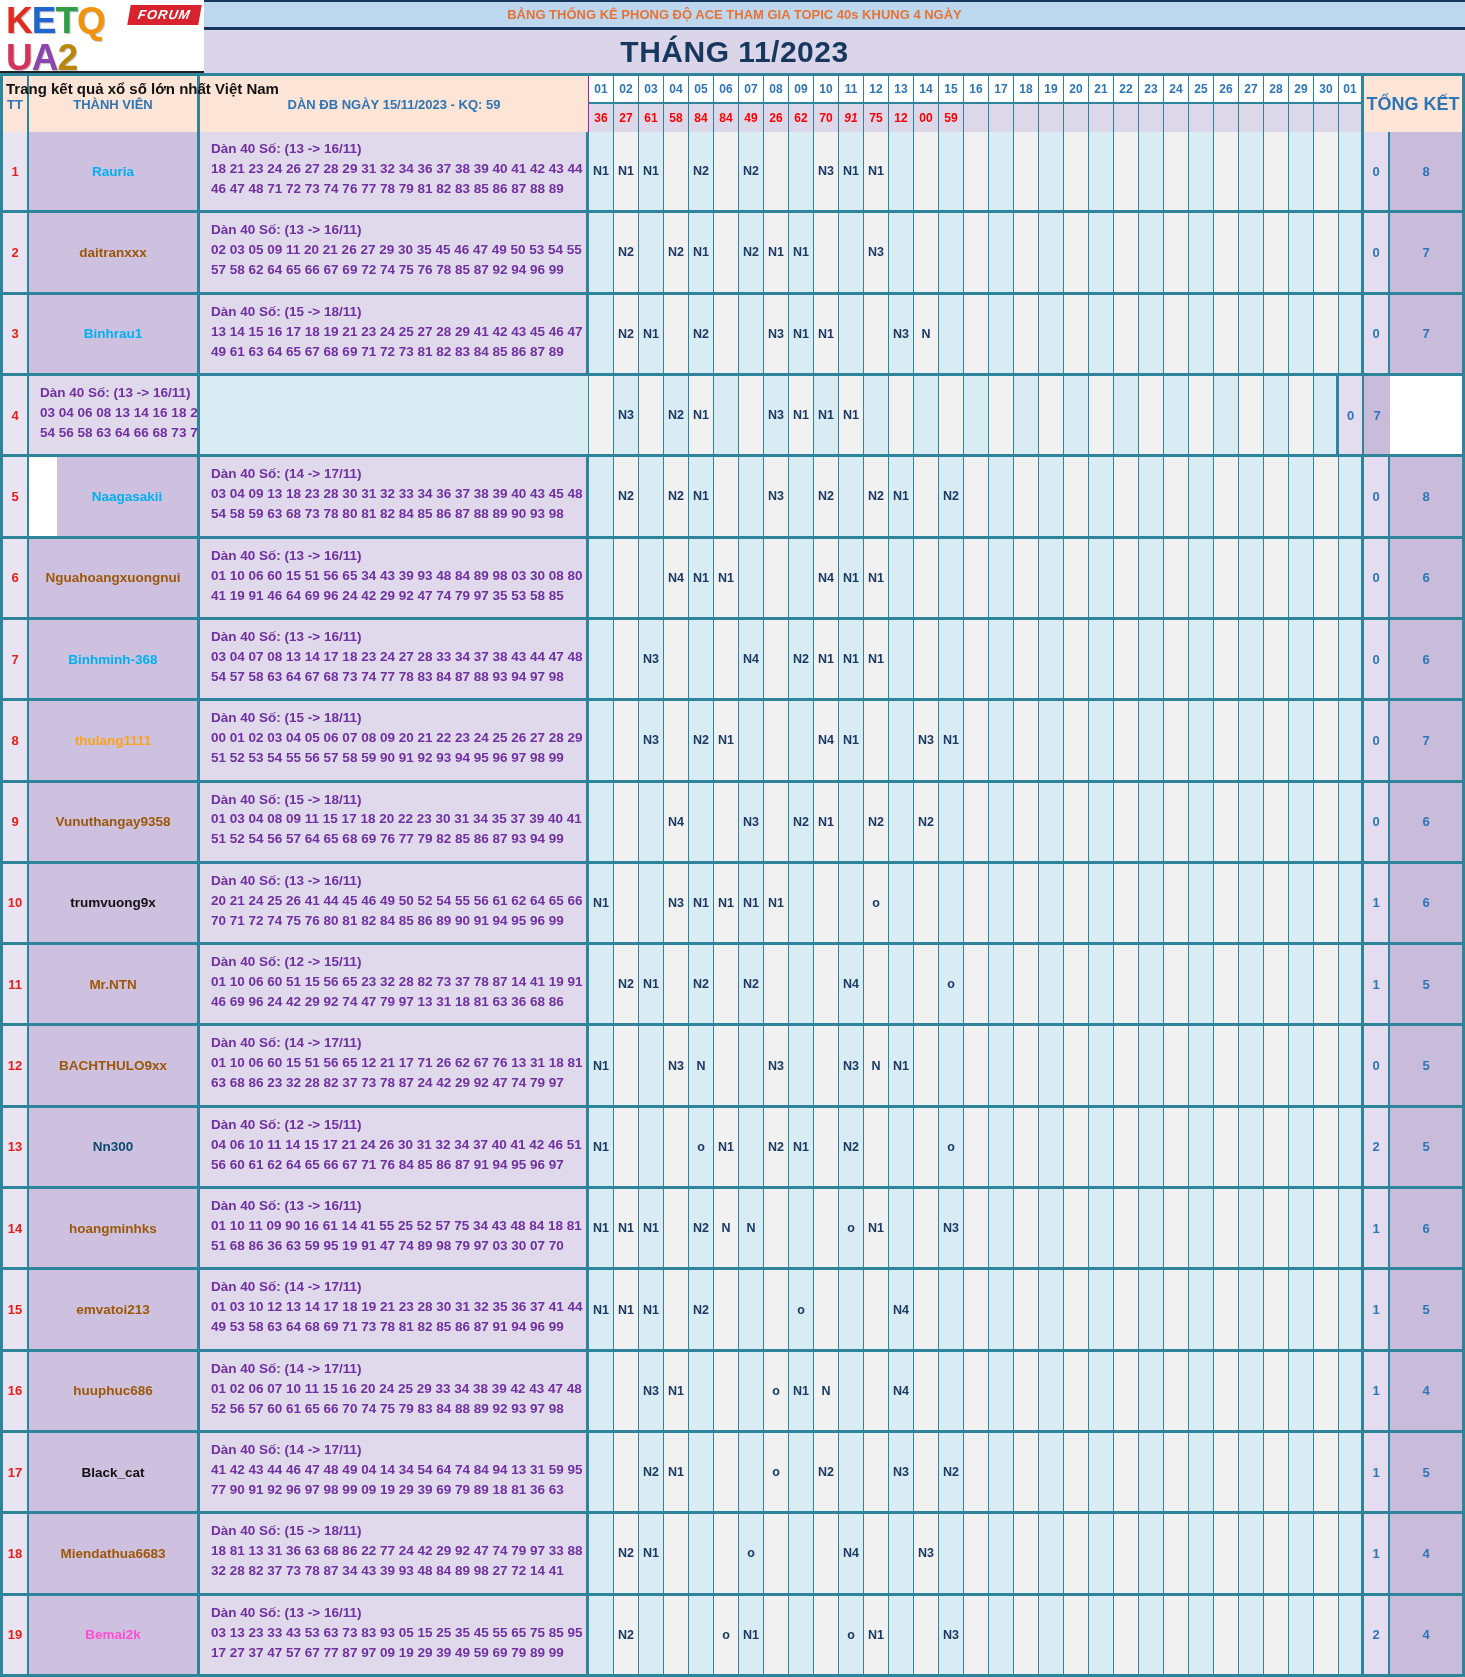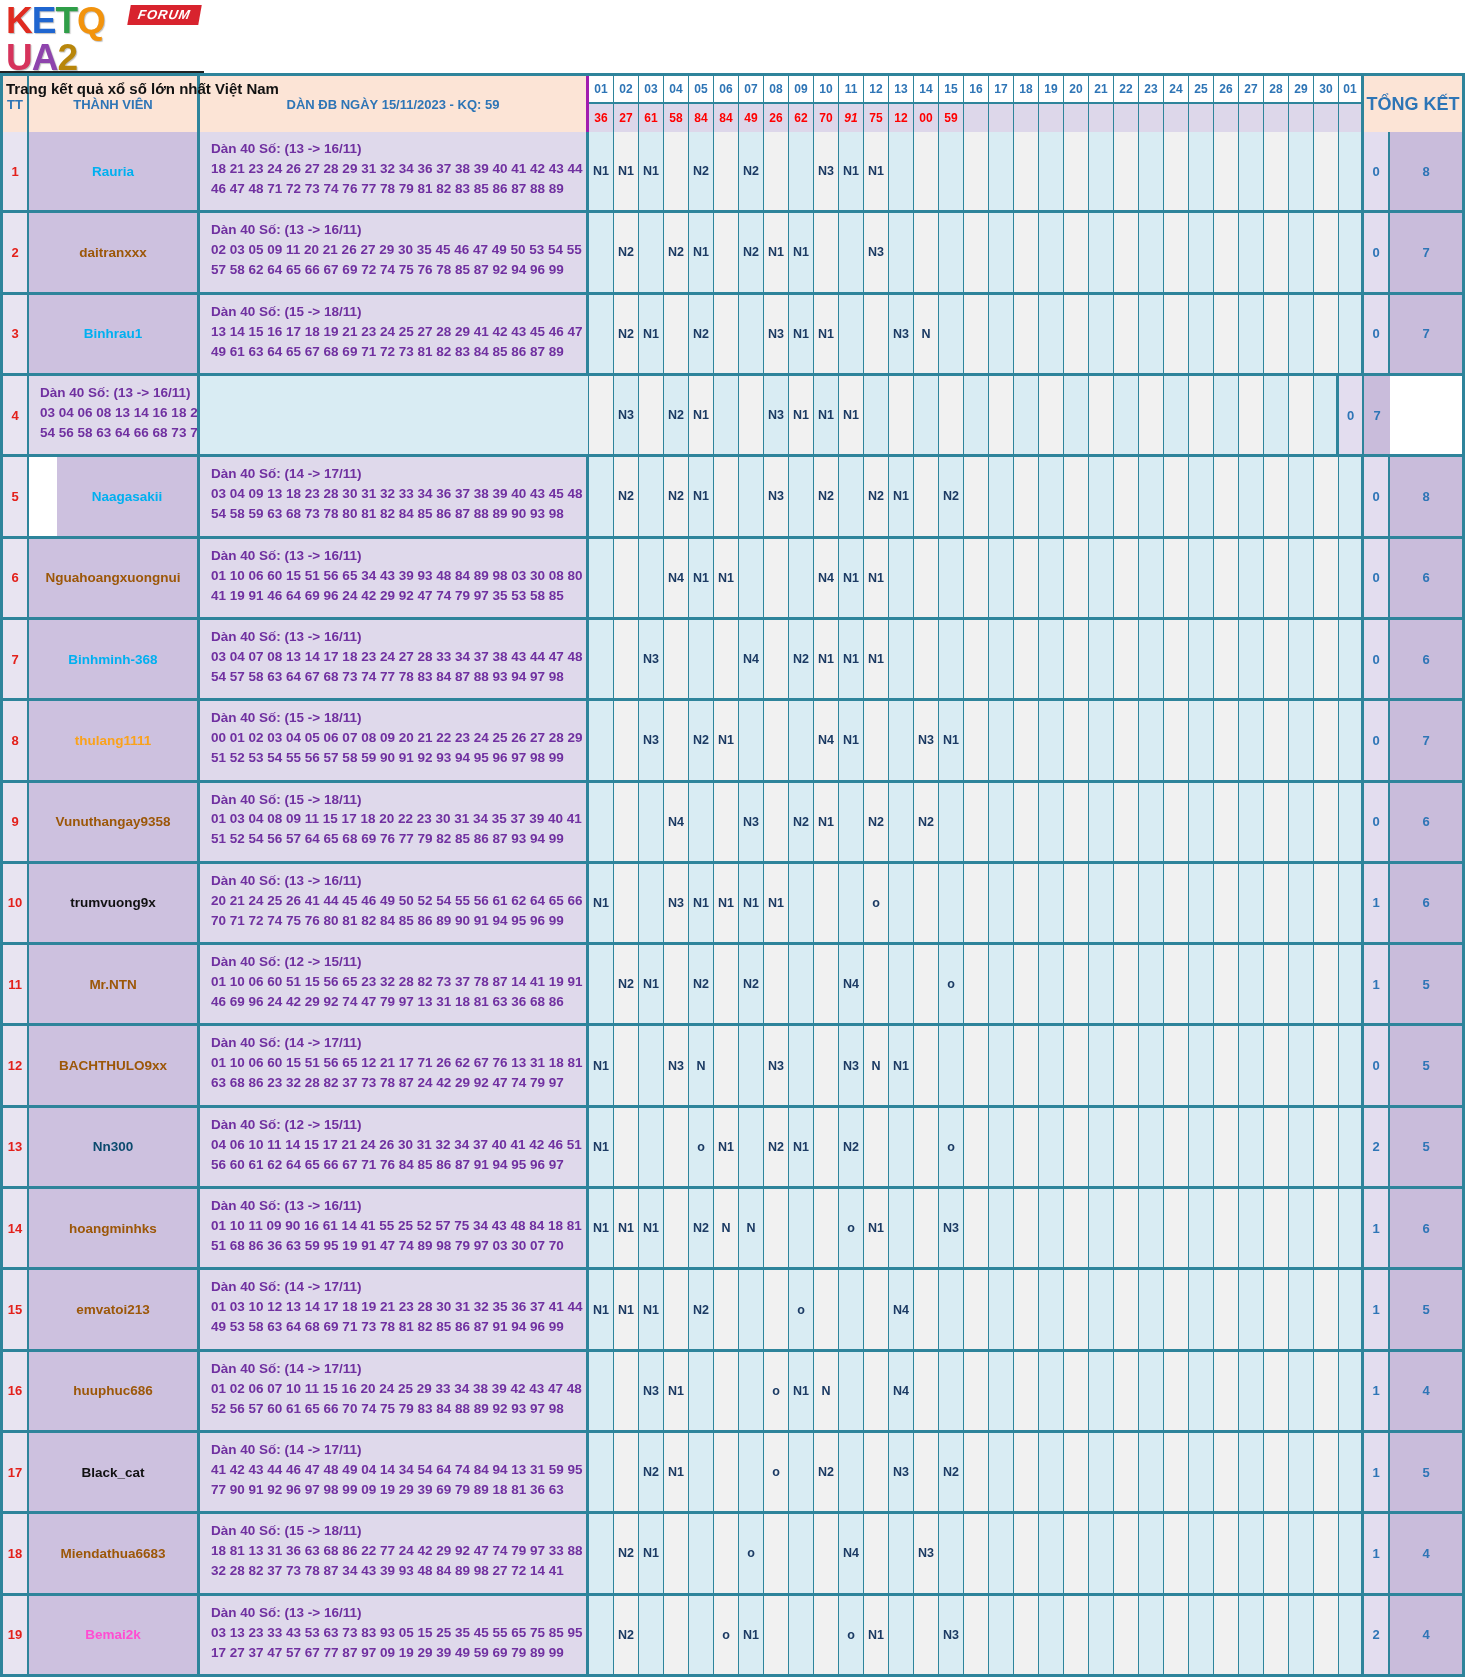--- a/index.html
+++ b/index.html
@@ -20,21 +20,21 @@
 
   
   .tbl { border: 3px solid #2e849b; border-top-width: 3px; height: 1604px; display: flex; flex-direction: column; }
   .grid-cols { display: grid; grid-template-columns: 26px 171px 389px repeat(31, 25px) 26px 1fr; }
 
   
   .hdr { height: 56px; grid-template-rows: 28px 28px; border-bottom: 3px solid #2e849b; flex: none; }
   .hcell { background: #fce4d6; color: #2e75b6; font-weight: bold; font-size: 13px; display: flex; align-items: center; justify-content: center; grid-row: 1 / 3; }
   .h-tt { border-right: 2px solid #2e849b; }
   .h-member { border-right: 3px solid #2e849b; }
-  .h-dan { border-right: 3px solid #a21caf; }
+  .h-dan { border-right: 1px solid #a21caf; }
   .h-total { font-size: 18px; }
   .day-label { grid-row: 1; background: #fff; color: #2e75b6; font-weight: bold; font-size: 12px; display: flex; align-items: center; justify-content: center; border-right: 1px solid #2e849b; border-bottom: 2px solid #2e849b; }
   .day-result { grid-row: 2; background: #ddd7ea; color: #f00; font-weight: bold; font-size: 12px; display: flex; align-items: center; justify-content: center; border-right: 1px solid #2e849b; }
   .col31 { border-right: 3px solid #2e849b !important; }
   .h-total1 { grid-row: 1 / 3; background: #fce4d6; border-right: 0; }
 
   
   .rows { flex: 1; display: flex; flex-direction: column; }
   .row { flex: 1; border-bottom: 3px solid #2e849b; }
   .row:last-child { border-bottom: 0; }
@@ -52,20 +52,24 @@
 
 <div class="page">
 
   <div class="top">
     <div class="logo-box">
       <div class="logo-top">
         <span class="brand" id="brand"><span style="color: rgb(224, 43, 32);">K</span><span style="color: rgb(31, 102, 208);">E</span><span style="color: rgb(47, 158, 72);">T</span><span style="color: rgb(242, 147, 13);">Q</span><span style="color: rgb(214, 51, 92);">U</span><span style="color: rgb(142, 68, 173);">A</span><span style="color: rgb(184, 134, 11);">2</span></span>
         <span class="forum-badge">FORUM</span>
       </div>
       <div class="tagline">Trang kết quả xổ số lớn nhất Việt Nam</div>
+    </div>
+    <div class="top-right">
+      <div class="banner">BẢNG THỐNG KÊ PHONG ĐỘ ACE THAM GIA TOPIC 40s KHUNG 4 NGÀY</div>
+      <div class="title-bar">THÁNG 11/2023</div>
     </div>
   </div>
 
   <div class="tbl">
     <div class="hdr grid-cols" id="hdr">
       <div class="hcell h-tt">TT</div>
       <div class="hcell h-member">THÀNH VIÊN</div>
       <div class="hcell h-dan">DÀN ĐB NGÀY 15/11/2023 - KQ: 59</div>
 
       <div class="day-label" style="grid-column: 4;">01</div>

